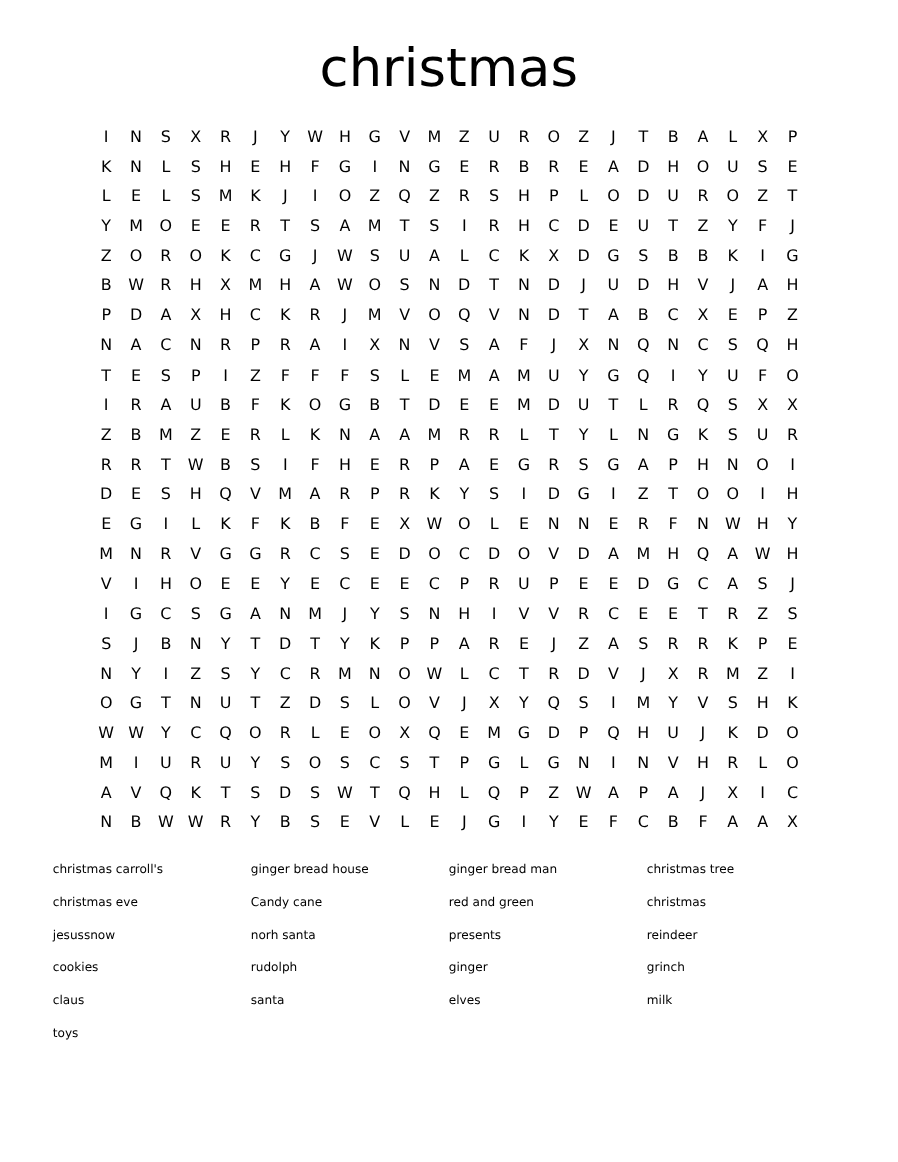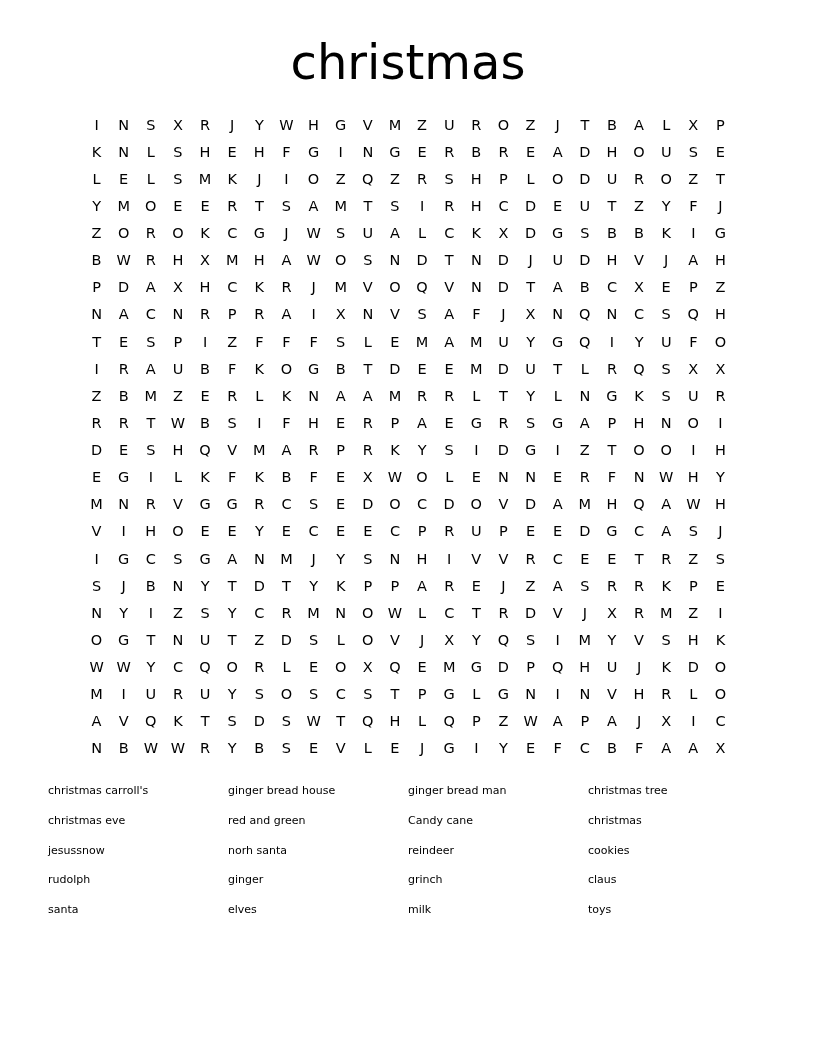--- a/index.html
+++ b/index.html
@@ -593,25 +593,26 @@
     <div class="cell">A</div>
     <div class="cell">X</div>
   </div>
 
 <div class="words" id="words">
     <div class="word">christmas carroll's</div>
     <div class="word">ginger bread house</div>
     <div class="word">ginger bread man</div>
     <div class="word">christmas tree</div>
     <div class="word">christmas eve</div>
+    <div class="word">Candy cane</div>
     <div class="word">red and green</div>
-    <div class="word">Candy cane</div>
     <div class="word">christmas</div>
     <div class="word">jesussnow</div>
     <div class="word">norh santa</div>
+    <div class="word">presents</div>
     <div class="word">reindeer</div>
     <div class="word">cookies</div>
     <div class="word">rudolph</div>
     <div class="word">ginger</div>
     <div class="word">grinch</div>
     <div class="word">claus</div>
     <div class="word">santa</div>
     <div class="word">elves</div>
     <div class="word">milk</div>
     <div class="word">toys</div>

